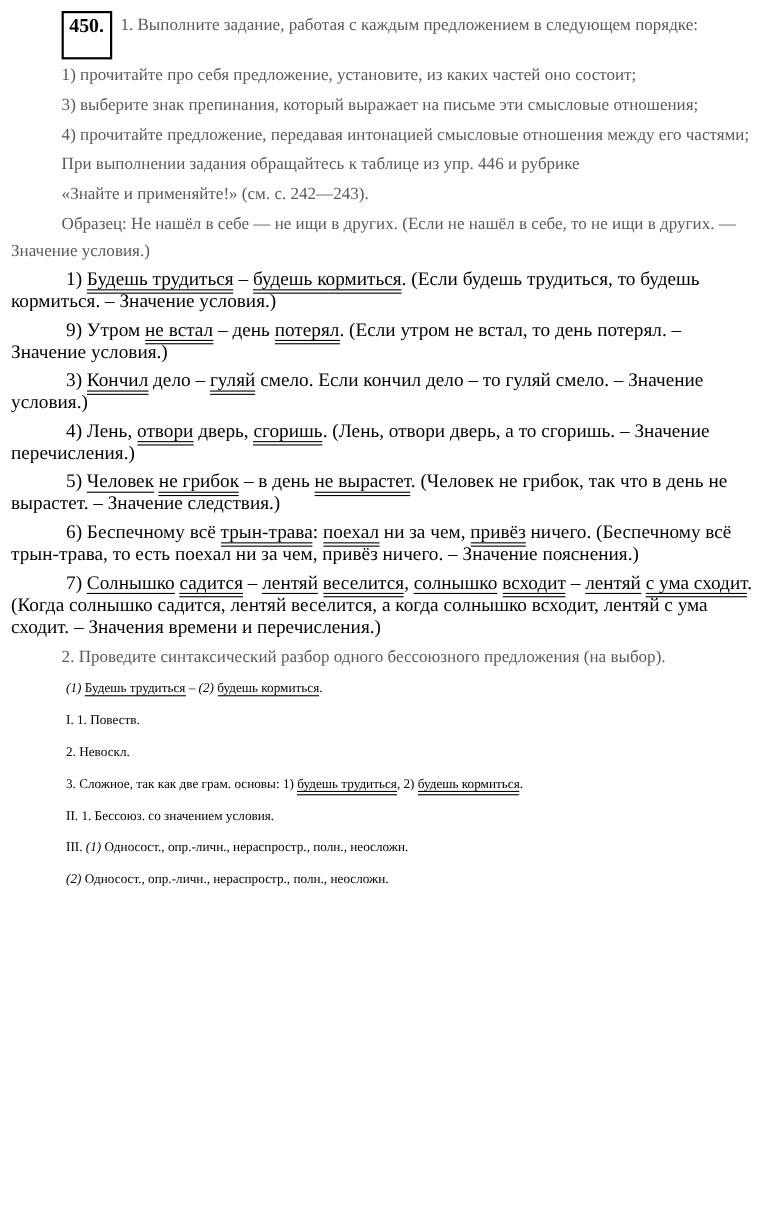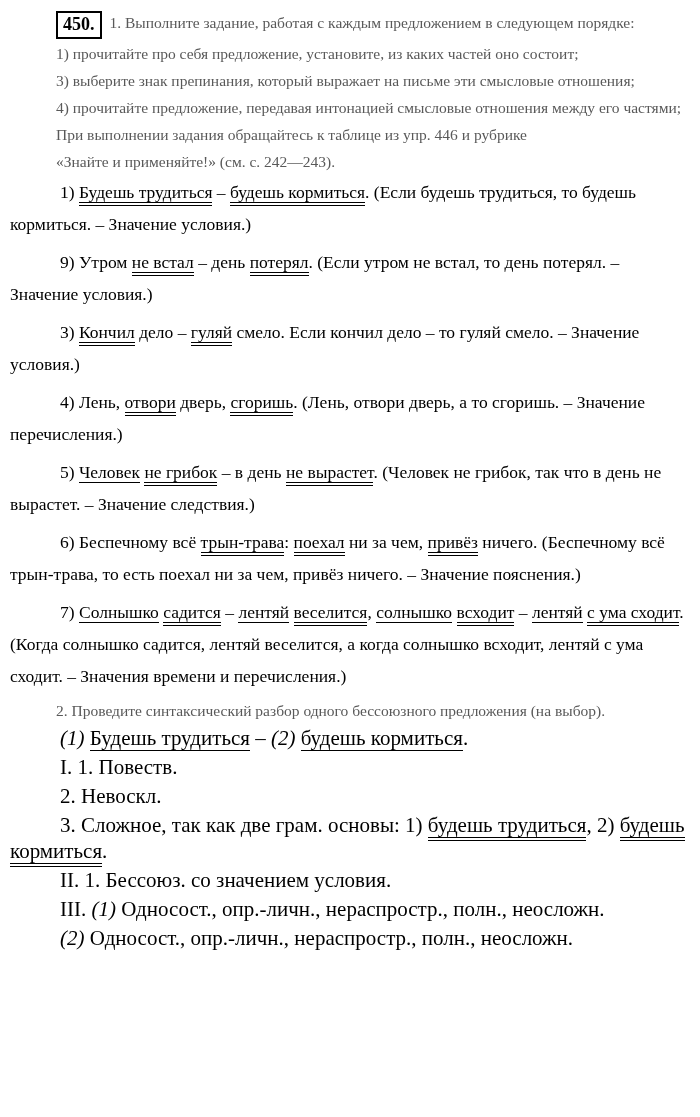--- a/index.html
+++ b/index.html
@@ -24,42 +24,42 @@
     color: #595959;
     font-size: 15.5px;
     line-height: 25px;
     margin: 0 0 2px 0;
     text-indent: 46px;
   }
   
   p.answer {
     color: #000000;
     font-size: 17.5px;
-    line-height: 32px;
+    line-height: 20px;
     margin: 0 0 6px 0;
     text-indent: 50px;
   }
   p.answer.gap-top { margin-top: 4px; }
   
   p.parse-line {
     color: #000000;
-    font-size: 21px;
+    font-size: 12px;
     line-height: 26px;
     margin: 0 0 3px 0;
     text-indent: 50px;
   }
   
   .exnum {
     display: inline-block;
     border: 2.5px solid #000000;
     color: #000000;
     font-weight: bold;
     font-size: 18px;
     line-height: 21px;
-    padding: 1px 5px 2px 5px;
+    padding: 1px 5px 18px 5px;
     margin-right: 8px;
     text-indent: 0;
     vertical-align: -2px;
   }
   
   .seg-p  { }
   .seg-u1 { border-bottom: 1.5px solid #000; }
   .seg-u2 { border-bottom: 4px double #000; }
   .seg-i  { font-style: italic; }
 </style>
@@ -71,20 +71,21 @@
   <p class="task">
     <span class="exnum">450.</span><span>1. Выполните задание, работая с каждым предложением в следующем порядке:</span>
   </p>
 
   <p class="task">1) прочитайте про себя предложение, установите, из каких частей оно состоит;</p>
   <p class="task">3) выберите знак препинания, который выражает на письме эти смысловые отношения;</p>
   <p class="task">4) прочитайте предложение, передавая интонацией смысловые отношения между его частями;</p>
 
   <p class="task">При выполнении задания обращайтесь к таблице из упр. 446 и рубрике</p>
   <p class="task">«Знайте и применяйте!» (см. с. 242—243).</p>
+  <p class="task">Образец: Не нашёл в себе — не ищи в других. (Если не нашёл в себе, то не ищи в других. — Значение условия.)</p>
 
   <p class="answer"><span class="seg-p">1) </span><span class="seg-u2">Будешь трудиться</span><span class="seg-p"> – </span><span class="seg-u2">будешь кормиться</span><span class="seg-p">. (Если будешь трудиться, то будешь кормиться. – Значение условия.)</span></p>
   <p class="answer"><span class="seg-p">9) Утром </span><span class="seg-u2">не встал</span><span class="seg-p"> – день </span><span class="seg-u2">потерял</span><span class="seg-p">. (Если утром не встал, то день потерял. – Значение условия.)</span></p>
   <p class="answer"><span class="seg-p">3) </span><span class="seg-u2">Кончил</span><span class="seg-p"> дело – </span><span class="seg-u2">гуляй</span><span class="seg-p"> смело. Если кончил дело – то гуляй смело. – Значение условия.)</span></p>
   <p class="answer"><span class="seg-p">4) Лень, </span><span class="seg-u2">отвори</span><span class="seg-p"> дверь, </span><span class="seg-u2">сгоришь</span><span class="seg-p">. (Лень, отвори дверь, а то сгоришь. – Значение перечисления.)</span></p>
   <p class="answer"><span class="seg-p">5) </span><span class="seg-u1">Человек</span><span class="seg-p"> </span><span class="seg-u2">не грибок</span><span class="seg-p"> – в день </span><span class="seg-u2">не вырастет</span><span class="seg-p">. (Человек не грибок, так что в день не вырастет. – Значение следствия.)</span></p>
   <p class="answer"><span class="seg-p">6) Беспечному всё </span><span class="seg-u2">трын-трава</span><span class="seg-p">: </span><span class="seg-u2">поехал</span><span class="seg-p"> ни за чем, </span><span class="seg-u2">привёз</span><span class="seg-p"> ничего. (Беспечному всё трын-трава, то есть поехал ни за чем, привёз ничего. – Значение пояснения.)</span></p>
   <p class="answer gap-top"><span class="seg-p">7) </span><span class="seg-u1">Солнышко</span><span class="seg-p"> </span><span class="seg-u2">садится</span><span class="seg-p"> – </span><span class="seg-u1">лентяй</span><span class="seg-p"> </span><span class="seg-u2">веселится</span><span class="seg-p">, </span><span class="seg-u1">солнышко</span><span class="seg-p"> </span><span class="seg-u2">всходит</span><span class="seg-p"> – </span><span class="seg-u1">лентяй</span><span class="seg-p"> </span><span class="seg-u2">с ума сходит</span><span class="seg-p">. (Когда солнышко садится, лентяй веселится, а когда солнышко всходит, лентяй с ума сходит. – Значения времени и перечисления.)</span></p>
 
   <p class="task">2. Проведите синтаксический разбор одного бессоюзного предложения (на выбор).</p>

